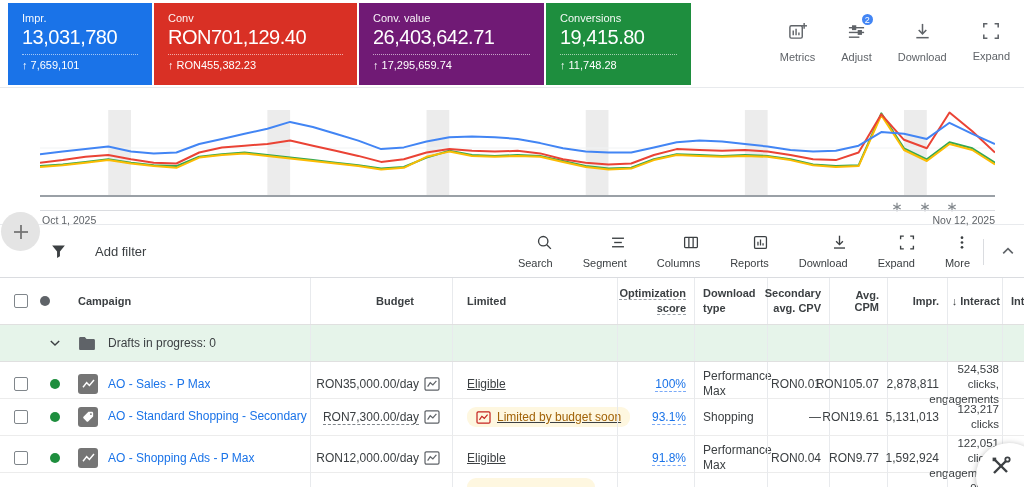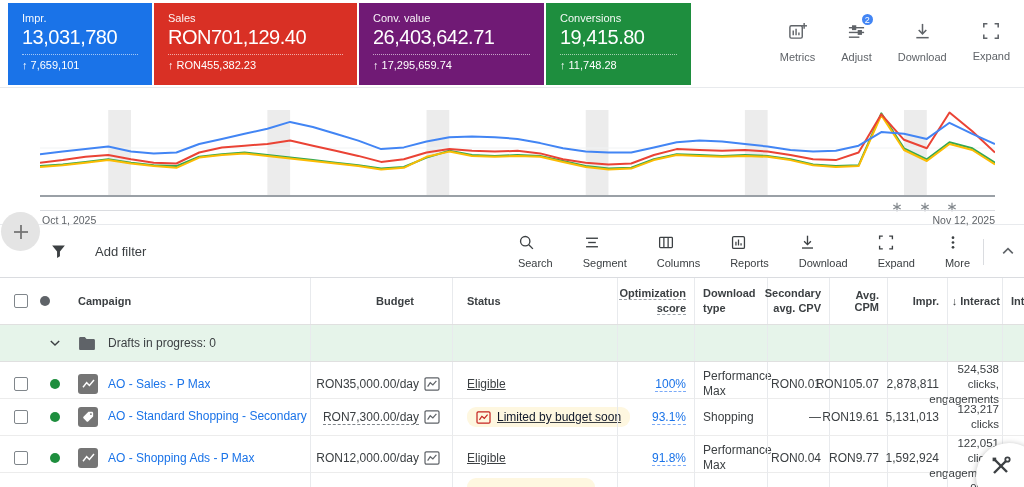--- a/index.html
+++ b/index.html
@@ -32,21 +32,21 @@
   .dates { position:absolute; left:42px; right:29px; top:126px; display:flex; justify-content:space-between;
     font-size:10.5px; color:#5f6368; }
   .markers { position:absolute; left:0; top:110px; width:1024px; height:12px; }
   .marker { position:absolute; width:10px; height:10px; }
 
   
   .controls-row { position:relative; height:53px; border-bottom:1px solid #dadce0; display:flex; align-items:center; }
   .addfilter { display:flex; align-items:center; gap:28px; padding-left:50px; cursor:pointer; }
   .addfilter .lbl { font-size:13px; color:#3c4043; }
   .toolbar { position:absolute; right:54px; top:0; height:100%; display:flex; align-items:center; gap:30px; }
-  .titem { display:flex; flex-direction:column; align-items:flex-start; gap:6px; cursor:pointer; }
+  .titem { display:flex; flex-direction:column; align-items:flex-end; gap:6px; cursor:pointer; }
   .titem .lbl { font-size:11px; color:#3c4043; }
   .tb-divider { position:absolute; right:40px; top:14px; height:26px; border-left:1px solid #dadce0; }
   .collapse { position:absolute; right:8px; top:18px; cursor:pointer; }
 
   .plus-fab { position:absolute; left:1px; top:212px; width:39px; height:39px; border-radius:50%;
     background:#e4e4e4; display:flex; align-items:center; justify-content:center; z-index:5; cursor:pointer; }
 
   
   .tbl { width:1024px; }
   .trow { display:grid; grid-template-columns:40px 30px 240px 142px 165px 77px 73px 62px 58px 60px 55px 1fr; }
@@ -61,21 +61,21 @@
   .drafts { height:37px; background:#e6f4ea; border-bottom:1px solid #e0e0e0; }
   .drafts .dlabel { font-size:12px; color:#3c4043; }
   .datarow { height:37px; border-bottom:1px solid #ececec; }
   .camp-link { color:#1a73e8; cursor:pointer; line-height:1.25; overflow:hidden; }
   .camp-icon { width:20px; height:20px; border-radius:3px; background:#757575; margin:0 10px 0 8px; flex:none;
     display:flex; align-items:center; justify-content:center; }
   .budget-cell { justify-content:flex-end; gap:5px; padding-right:12px; color:#3c4043; }
   .dashed-u { border-bottom:1px dashed #80868b; }
   .status-cell { padding-left:14px;text-decoration:underline; }
   .pill { display:flex; align-items:center; gap:6px; background:#fef7e0; border-radius:9px; padding:3px 9px;
-    color:#0f172a; font-size:12px; white-space:nowrap; cursor:pointer; }
+    color:#a16207; font-size:12px; white-space:nowrap; cursor:pointer; }
   .score { color:#1a73e8; border-bottom:1px dashed #7baaf7; cursor:pointer; }
   .pad-r8 { padding-right:8px; } .pad-l8 { padding-left:8px; }
   .wrapsm { font-size:11.5px; line-height:1.3; }
   .partial { height:14px; overflow:hidden; }
   .ppill { width:128px; height:18px; margin-top:5px; border-radius:9px; background:#fef7e0; }
 
   .tools-fab { position:absolute; right:-18px; bottom:-22px; width:66px; height:66px; border-radius:50%;
     background:#fff; box-shadow:0 1px 6px rgba(0,0,0,.3); z-index:9; cursor:pointer; }
   .tools-fab svg { position:absolute; left:13px; top:11px; }
 </style>
@@ -86,21 +86,21 @@
 
   <div class="cards-row">
     <div class="cards">
       <div class="card card0" style="background:#1a73e8">
         <div class="c-label">Impr.</div>
         <div class="c-value">13,031,780</div>
         <div class="c-sep"></div>
         <div class="c-delta">↑ 7,659,101</div>
       </div>
       <div class="card card1" style="background:#d93025">
-        <div class="c-label">Sales</div>
+        <div class="c-label">Conv</div>
         <div class="c-value">RON701,129.40</div>
         <div class="c-sep"></div>
         <div class="c-delta">↑ RON455,382.23</div>
       </div>
       <div class="card card2" style="background:#701a75">
         <div class="c-label">Conv. value</div>
         <div class="c-value">26,403,642.71</div>
         <div class="c-sep"></div>
         <div class="c-delta">↑ 17,295,659.74</div>
       </div>
@@ -290,21 +290,21 @@
 
     <div class="trow thead">
       <div class="cell">
           <span class="checkbox"></span>
         </div>
       <div class="cell">
           <span class="statusdot" style="background:#5f6368"></span>
         </div>
       <div class="cell" style="padding-left:8px">Campaign</div>
       <div class="cell bl right" style="padding-right:38px">Budget</div>
-      <div class="cell bl" style="padding-left:14px">Status</div>
+      <div class="cell bl" style="padding-left:14px">Limited</div>
       <div class="cell bl right pad-r8 h-opt">
         <div style="text-align:right"><span>Optimization</span><br>
         <span>score</span></div>
       </div>
       <div class="cell bl pad-l8" style="line-height:1.35">Download type</div>
       <div class="cell bl right pad-r8" style="line-height:1.35">Secondary avg. CPV</div>
       <div class="cell bl right pad-r8">Avg. CPM</div>
       <div class="cell bl right pad-r8">Impr.</div>
       <div class="cell bl right" style="padding-right:2px; overflow:hidden; white-space:nowrap">
         <span style="margin-right:3px">↓</span>

